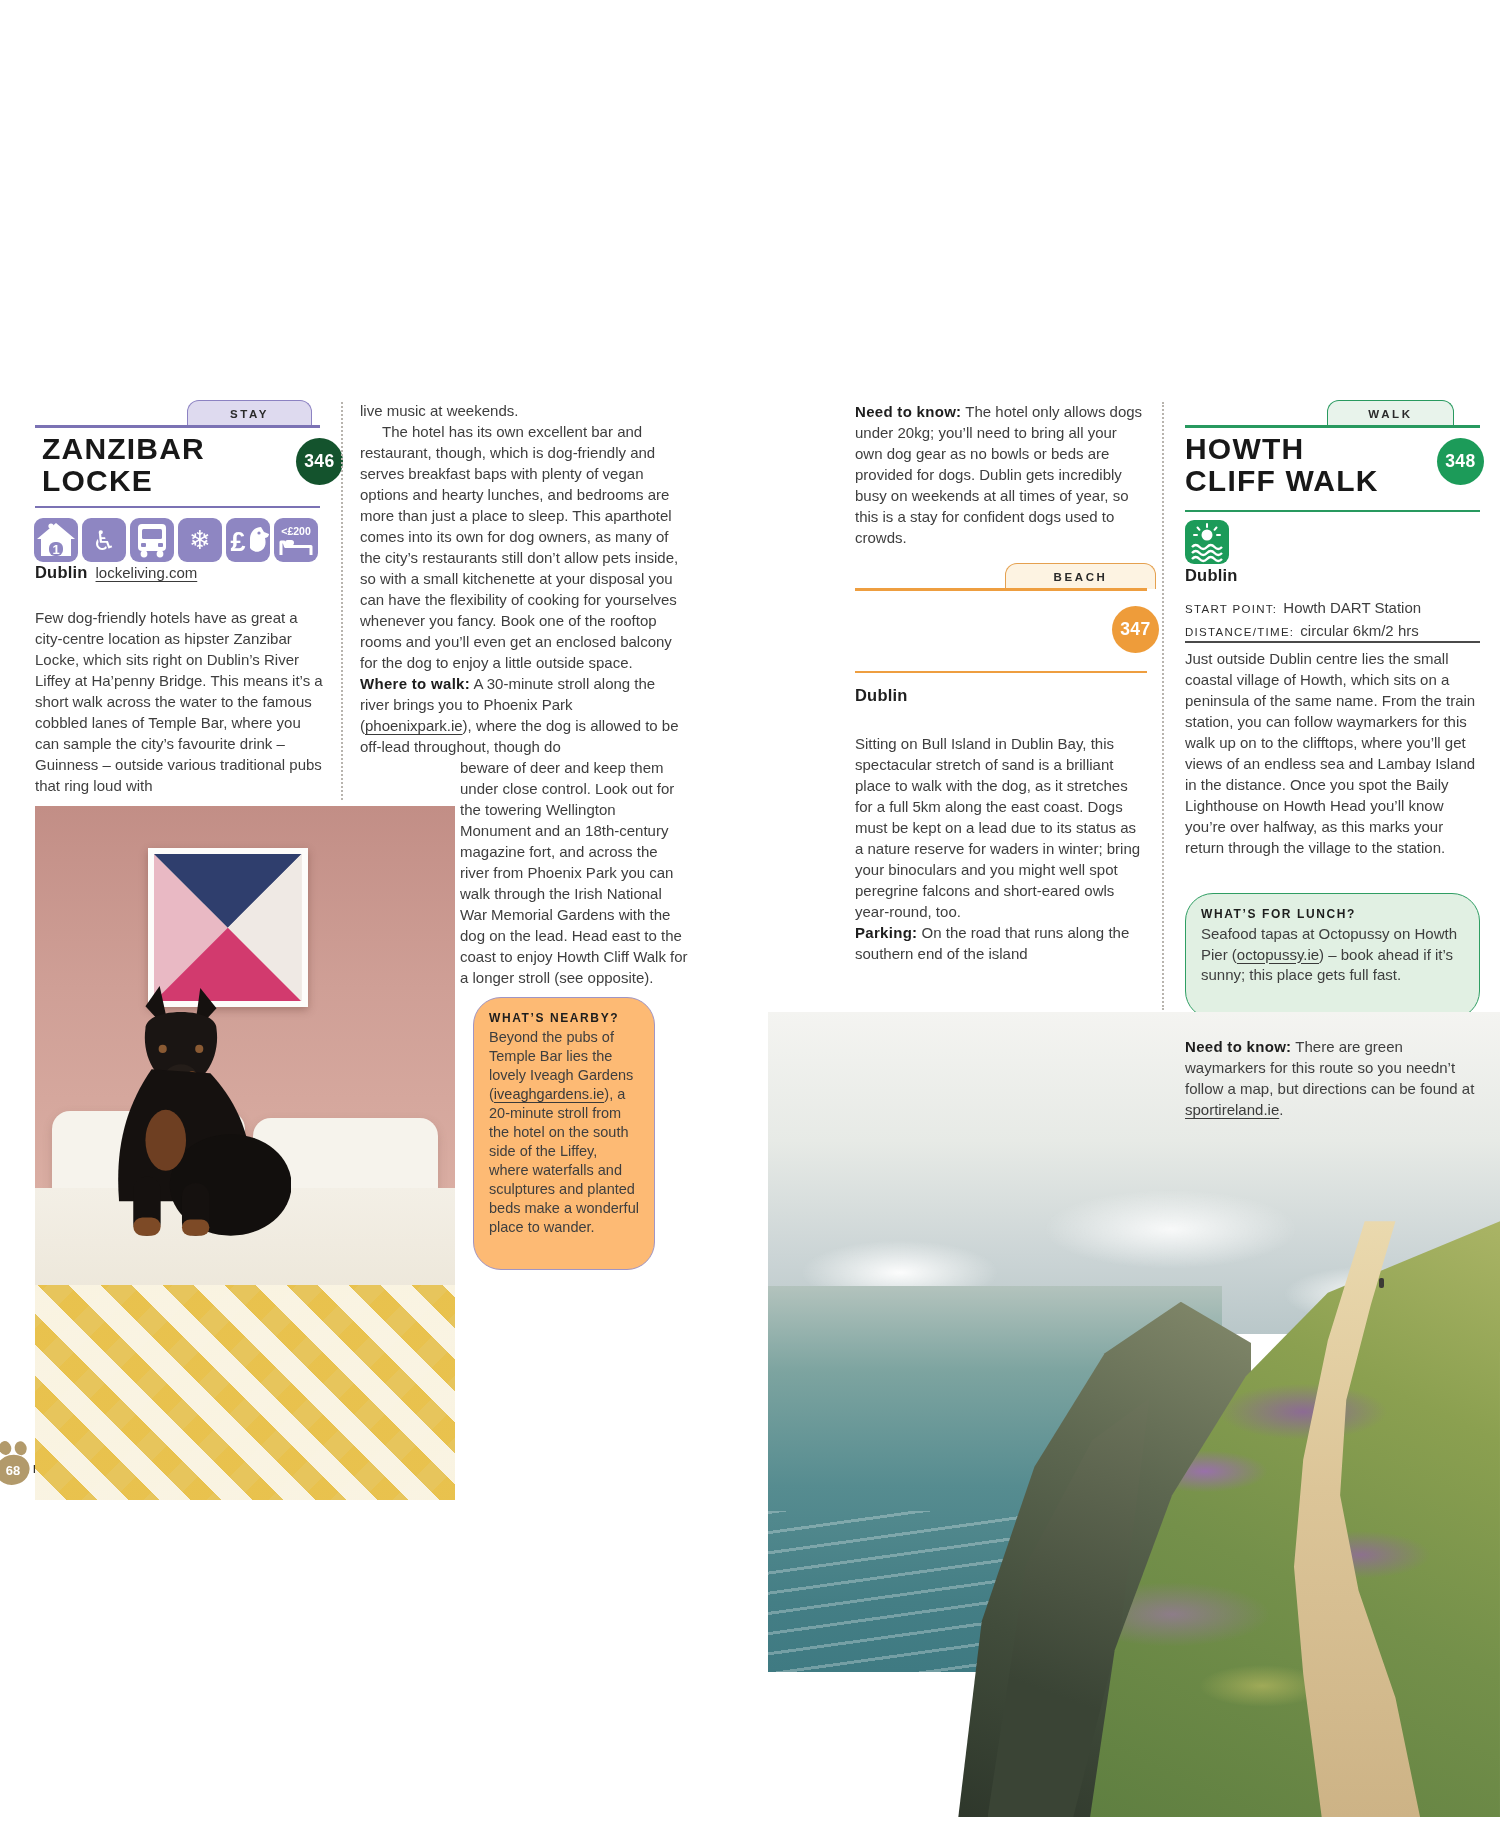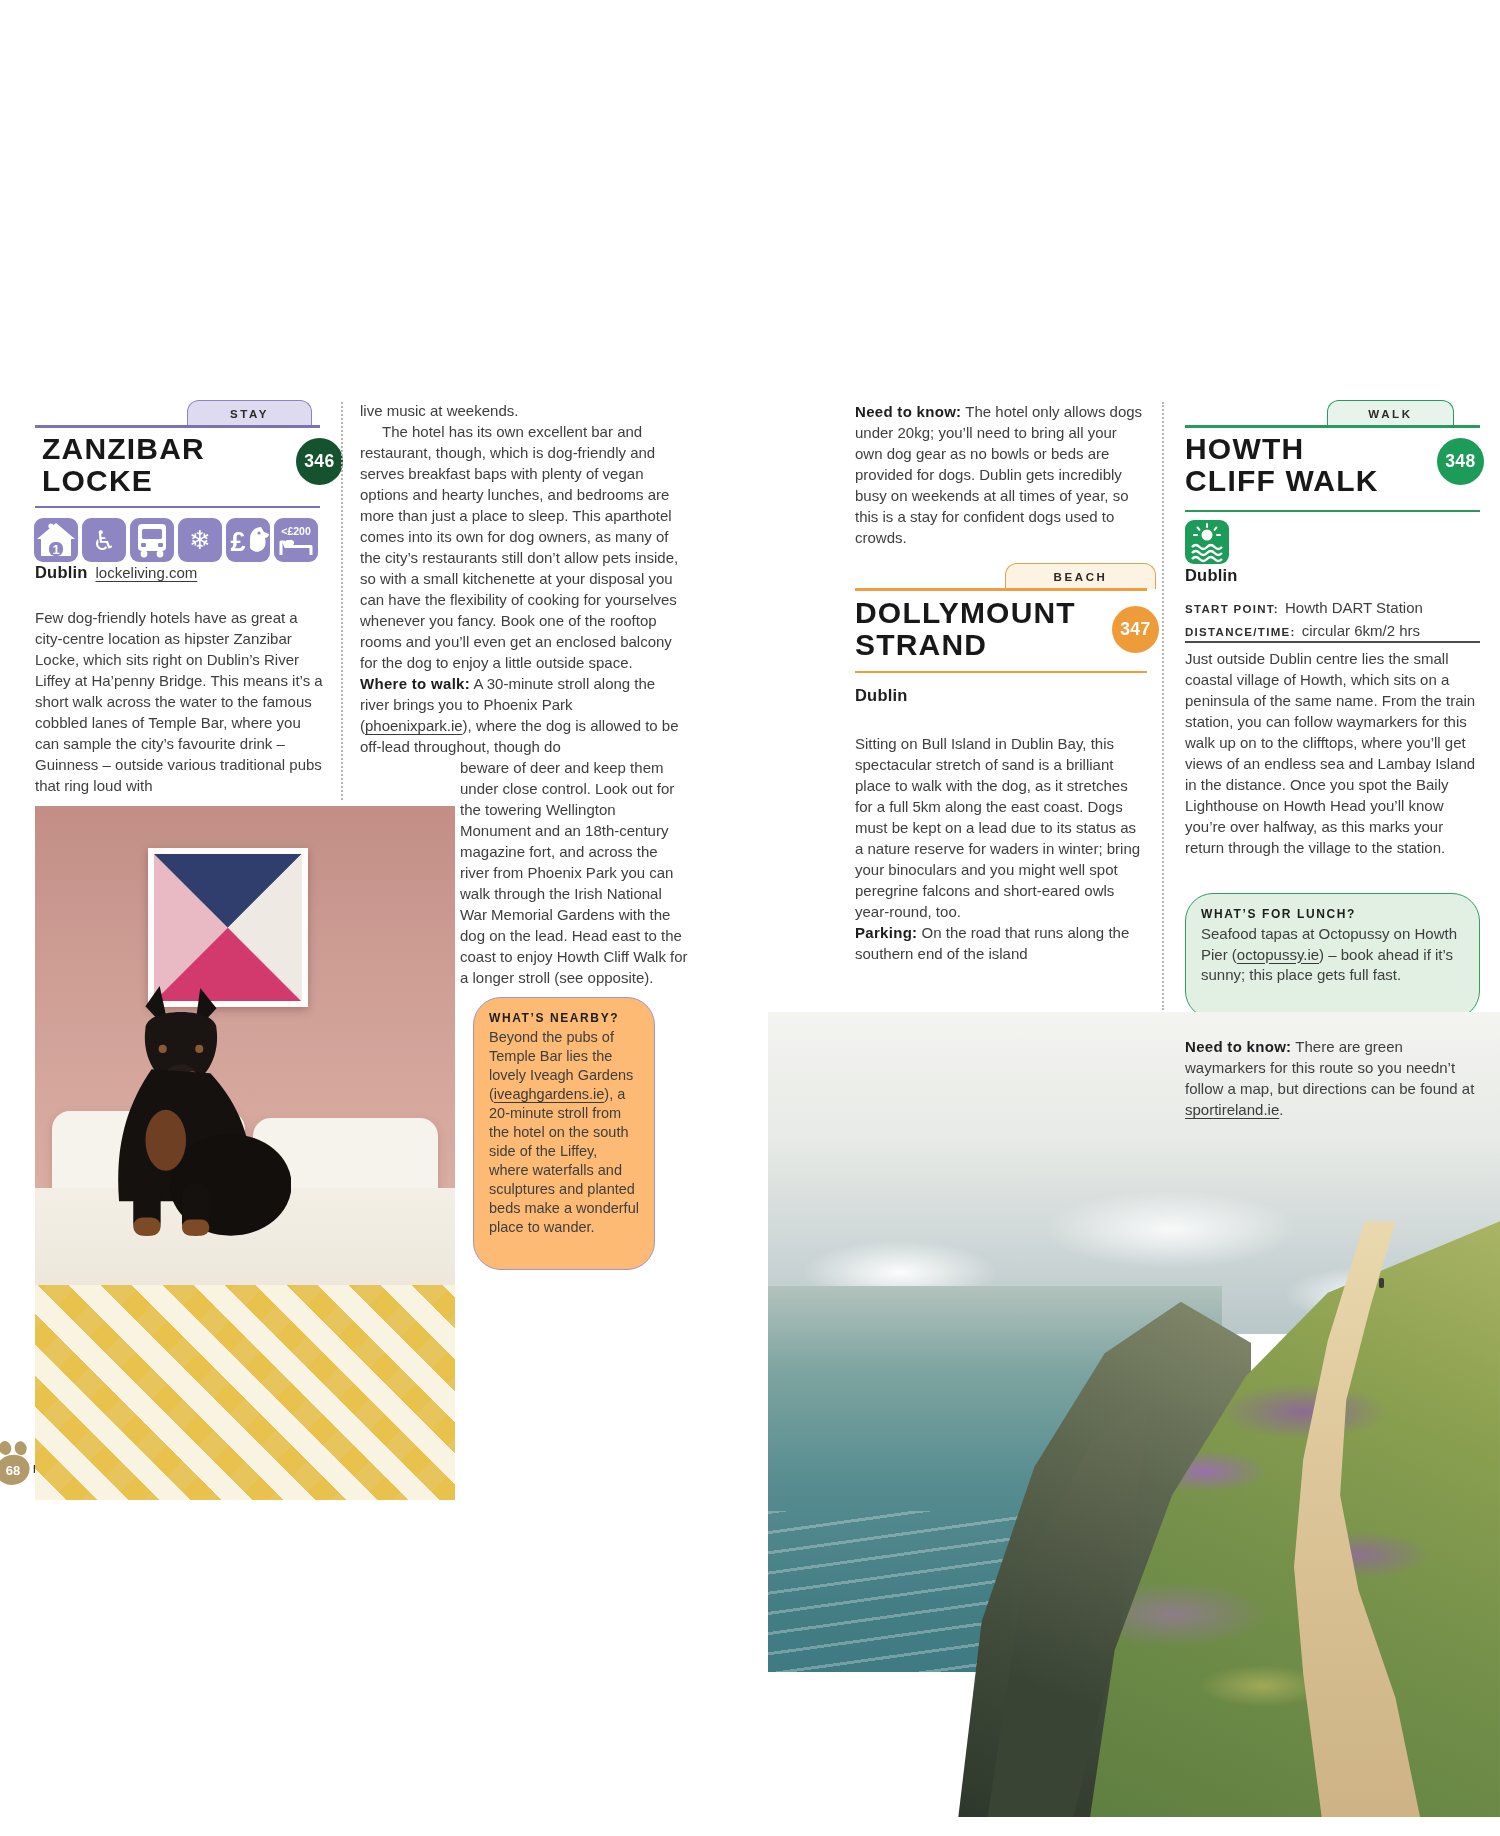--- a/index.html
+++ b/index.html
@@ -18,21 +18,21 @@
   .entry-title .tl { display:block; }
   .badge { position:absolute; width:47px; height:47px; border-radius:50%; color:#fff; font-weight:700;
            font-size:17.5px; display:flex; align-items:center; justify-content:center; letter-spacing:0.5px; }
   .tab { position:absolute; height:26px; display:flex; align-items:center; justify-content:center;
          border-style:solid; border-width:1.5px 1.5px 0 1.5px; border-radius:12px 12px 0 0;
          font-size:11.5px; font-weight:700; letter-spacing:2.6px; color:#2a2a2a; }
   .accent-line { position:absolute; height:3px; }
   .thin-rule { position:absolute; height:2px; }
   .loc { font-size:16.5px; font-weight:700; color:#1f1f1f; letter-spacing:0.2px; }
   .loc-line .plink { margin-left:8px; font-size:15px; }
-  .sc-label { font-size:11.5px; font-weight:700; letter-spacing:1.3px; color:#2d2d2d; margin-right:6px; }
+  .sc-label { font-size:11.5px; font-weight:400; letter-spacing:1.3px; color:#2d2d2d; margin-right:6px; }
   .route-row { font-size:15px; line-height:21px; color:#3e3e3e; }
   .vdiv { position:absolute; width:0; border-left:2px dotted #b8b4ae; }
 
   
   .flow p { margin:0; }
   .info-box { border-radius:28px; padding:13px 15px 32px 15px; }
   .box-heading { font-size:12px; font-weight:700; letter-spacing:1.6px; color:#1d1d1d; margin-bottom:3px; }
   .box-text { font-size:14.5px; line-height:19px; color:#3e3e3e; }
   .nearby-box { background:#fdba74; border:1.5px solid #a095c4; }
   .lunch-box { background:#e1f0e3; border:1.5px solid #2f9e63; }
@@ -225,24 +225,20 @@
   </svg>
   <div class="footer-region" style="left:33px;top:1463px;">NORTH IRELAND</div>
 
   <p class="abs body-text" style="left:855px;top:401px;width:292px;"><span class="lead">Need to know:</span><span> The hotel only allows dogs under 20kg; you’ll need to bring all your own dog gear as no bowls or beds are provided for dogs. Dublin gets incredibly busy on weekends at all times of year, so this is a stay for confident dogs used to crowds.</span></p>
 
   <div class="tab" style="left:1005px;top:563px;width:151px;background:#fdf3e2;border-color:#e5a04f;">
     <span>BEACH</span>
   </div>
   <div class="accent-line" style="left:855px;top:588px;width:292px;background:#ee9e40;"></div>
 
-  <h1 class="entry-title" style="left:855px;top:597px;">
-    <span class="tl">DOLLYMOUNT</span>
-    <span class="tl">STRAND</span>
-  </h1>
   <div class="badge" style="left:1112px;top:606px;background:#ee9c3a;">347</div>
 
   <div class="thin-rule" style="left:855px;top:671px;width:292px;background:#ee9e40;"></div>
 
   <p class="abs loc-line" style="left:855px;top:686px;">
     <span class="loc">Dublin</span>
   </p>
 
   <div class="abs flow" style="left:855px;top:733px;width:292px;">
     <p class="body-text">Sitting on Bull Island in Dublin Bay, this spectacular stretch of sand is a brilliant place to walk with the dog, as it stretches for a full 5km along the east coast. Dogs must be kept on a lead due to its status as a nature reserve for waders in winter; bring your binoculars and you might well spot peregrine falcons and short-eared owls year-round, too.</p>

